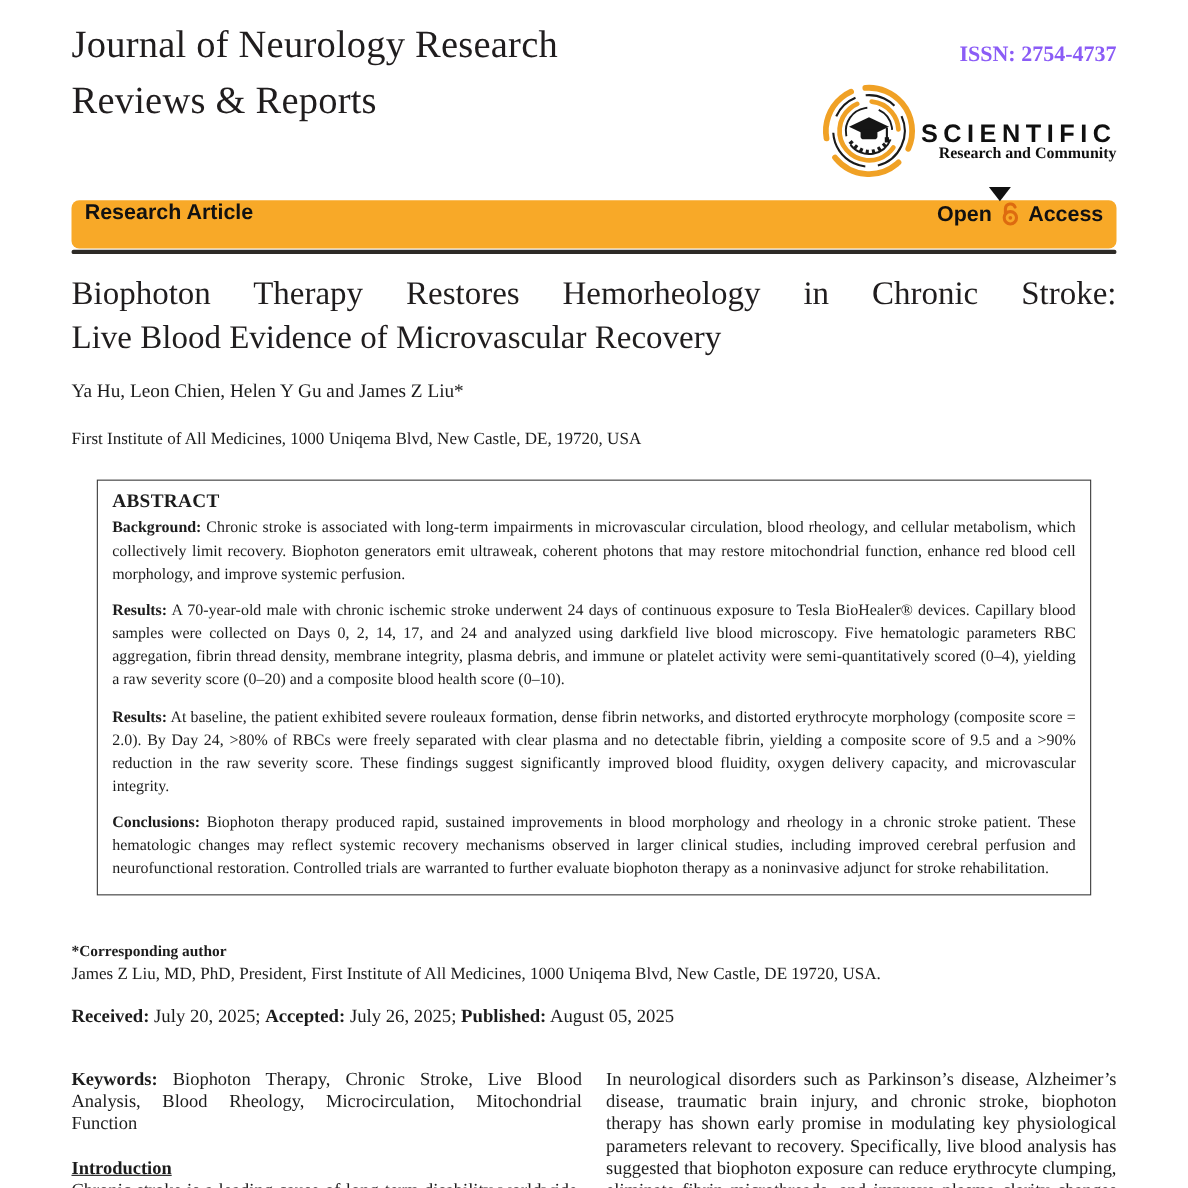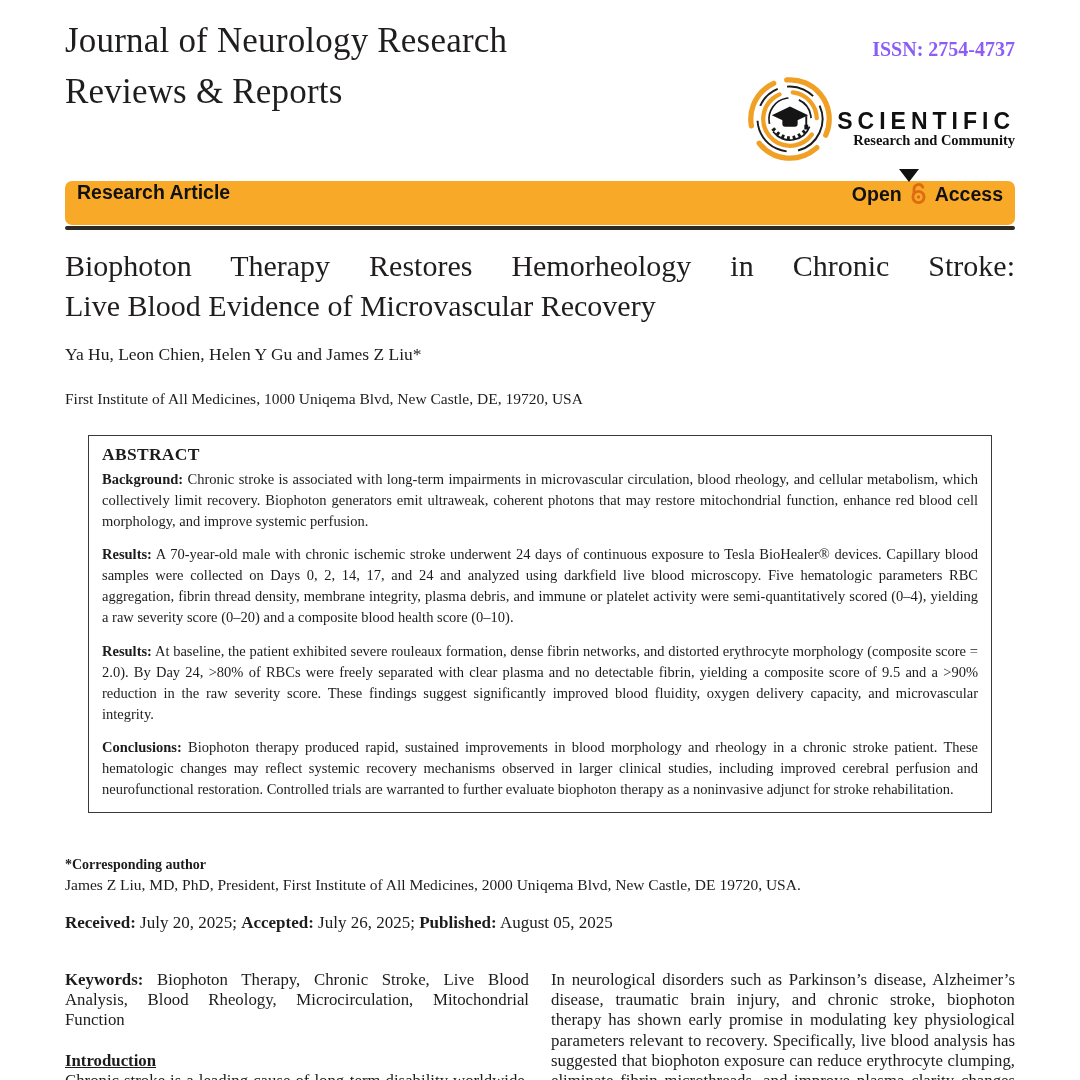--- a/index.html
+++ b/index.html
@@ -124,21 +124,21 @@
       <span class="lead">Results:</span>
       <span>At baseline, the patient exhibited severe rouleaux formation, dense fibrin networks, and distorted erythrocyte morphology (composite score = 2.0). By Day 24, &gt;80% of RBCs were freely separated with clear plasma and no detectable fibrin, yielding a composite score of 9.5 and a &gt;90% reduction in the raw severity score. These findings suggest significantly improved blood fluidity, oxygen delivery capacity, and microvascular integrity.</span>
     </p>
     <p class="abstract-para">
       <span class="lead">Conclusions:</span>
       <span>Biophoton therapy produced rapid, sustained improvements in blood morphology and rheology in a chronic stroke patient. These hematologic changes may reflect systemic recovery mechanisms observed in larger clinical studies, including improved cerebral perfusion and neurofunctional restoration. Controlled trials are warranted to further evaluate biophoton therapy as a noninvasive adjunct for stroke rehabilitation.</span>
     </p>
   </div>
 
   <div class="corr-heading">*Corresponding author</div>
-  <div class="corr-text">James Z Liu, MD, PhD, President, First Institute of All Medicines, 2000 Uniqema Blvd, New Castle, DE 19720, USA.</div>
+  <div class="corr-text">James Z Liu, MD, PhD, President, First Institute of All Medicines, 1000 Uniqema Blvd, New Castle, DE 19720, USA.</div>
 
   <div class="dates">
     <span class="lead">Received:</span>
     <span>July 20, 2025;</span>
     <span class="lead">Accepted:</span>
     <span>July 26, 2025;</span>
     <span class="lead">Published:</span>
     <span>August 05, 2025</span>
   </div>
 

